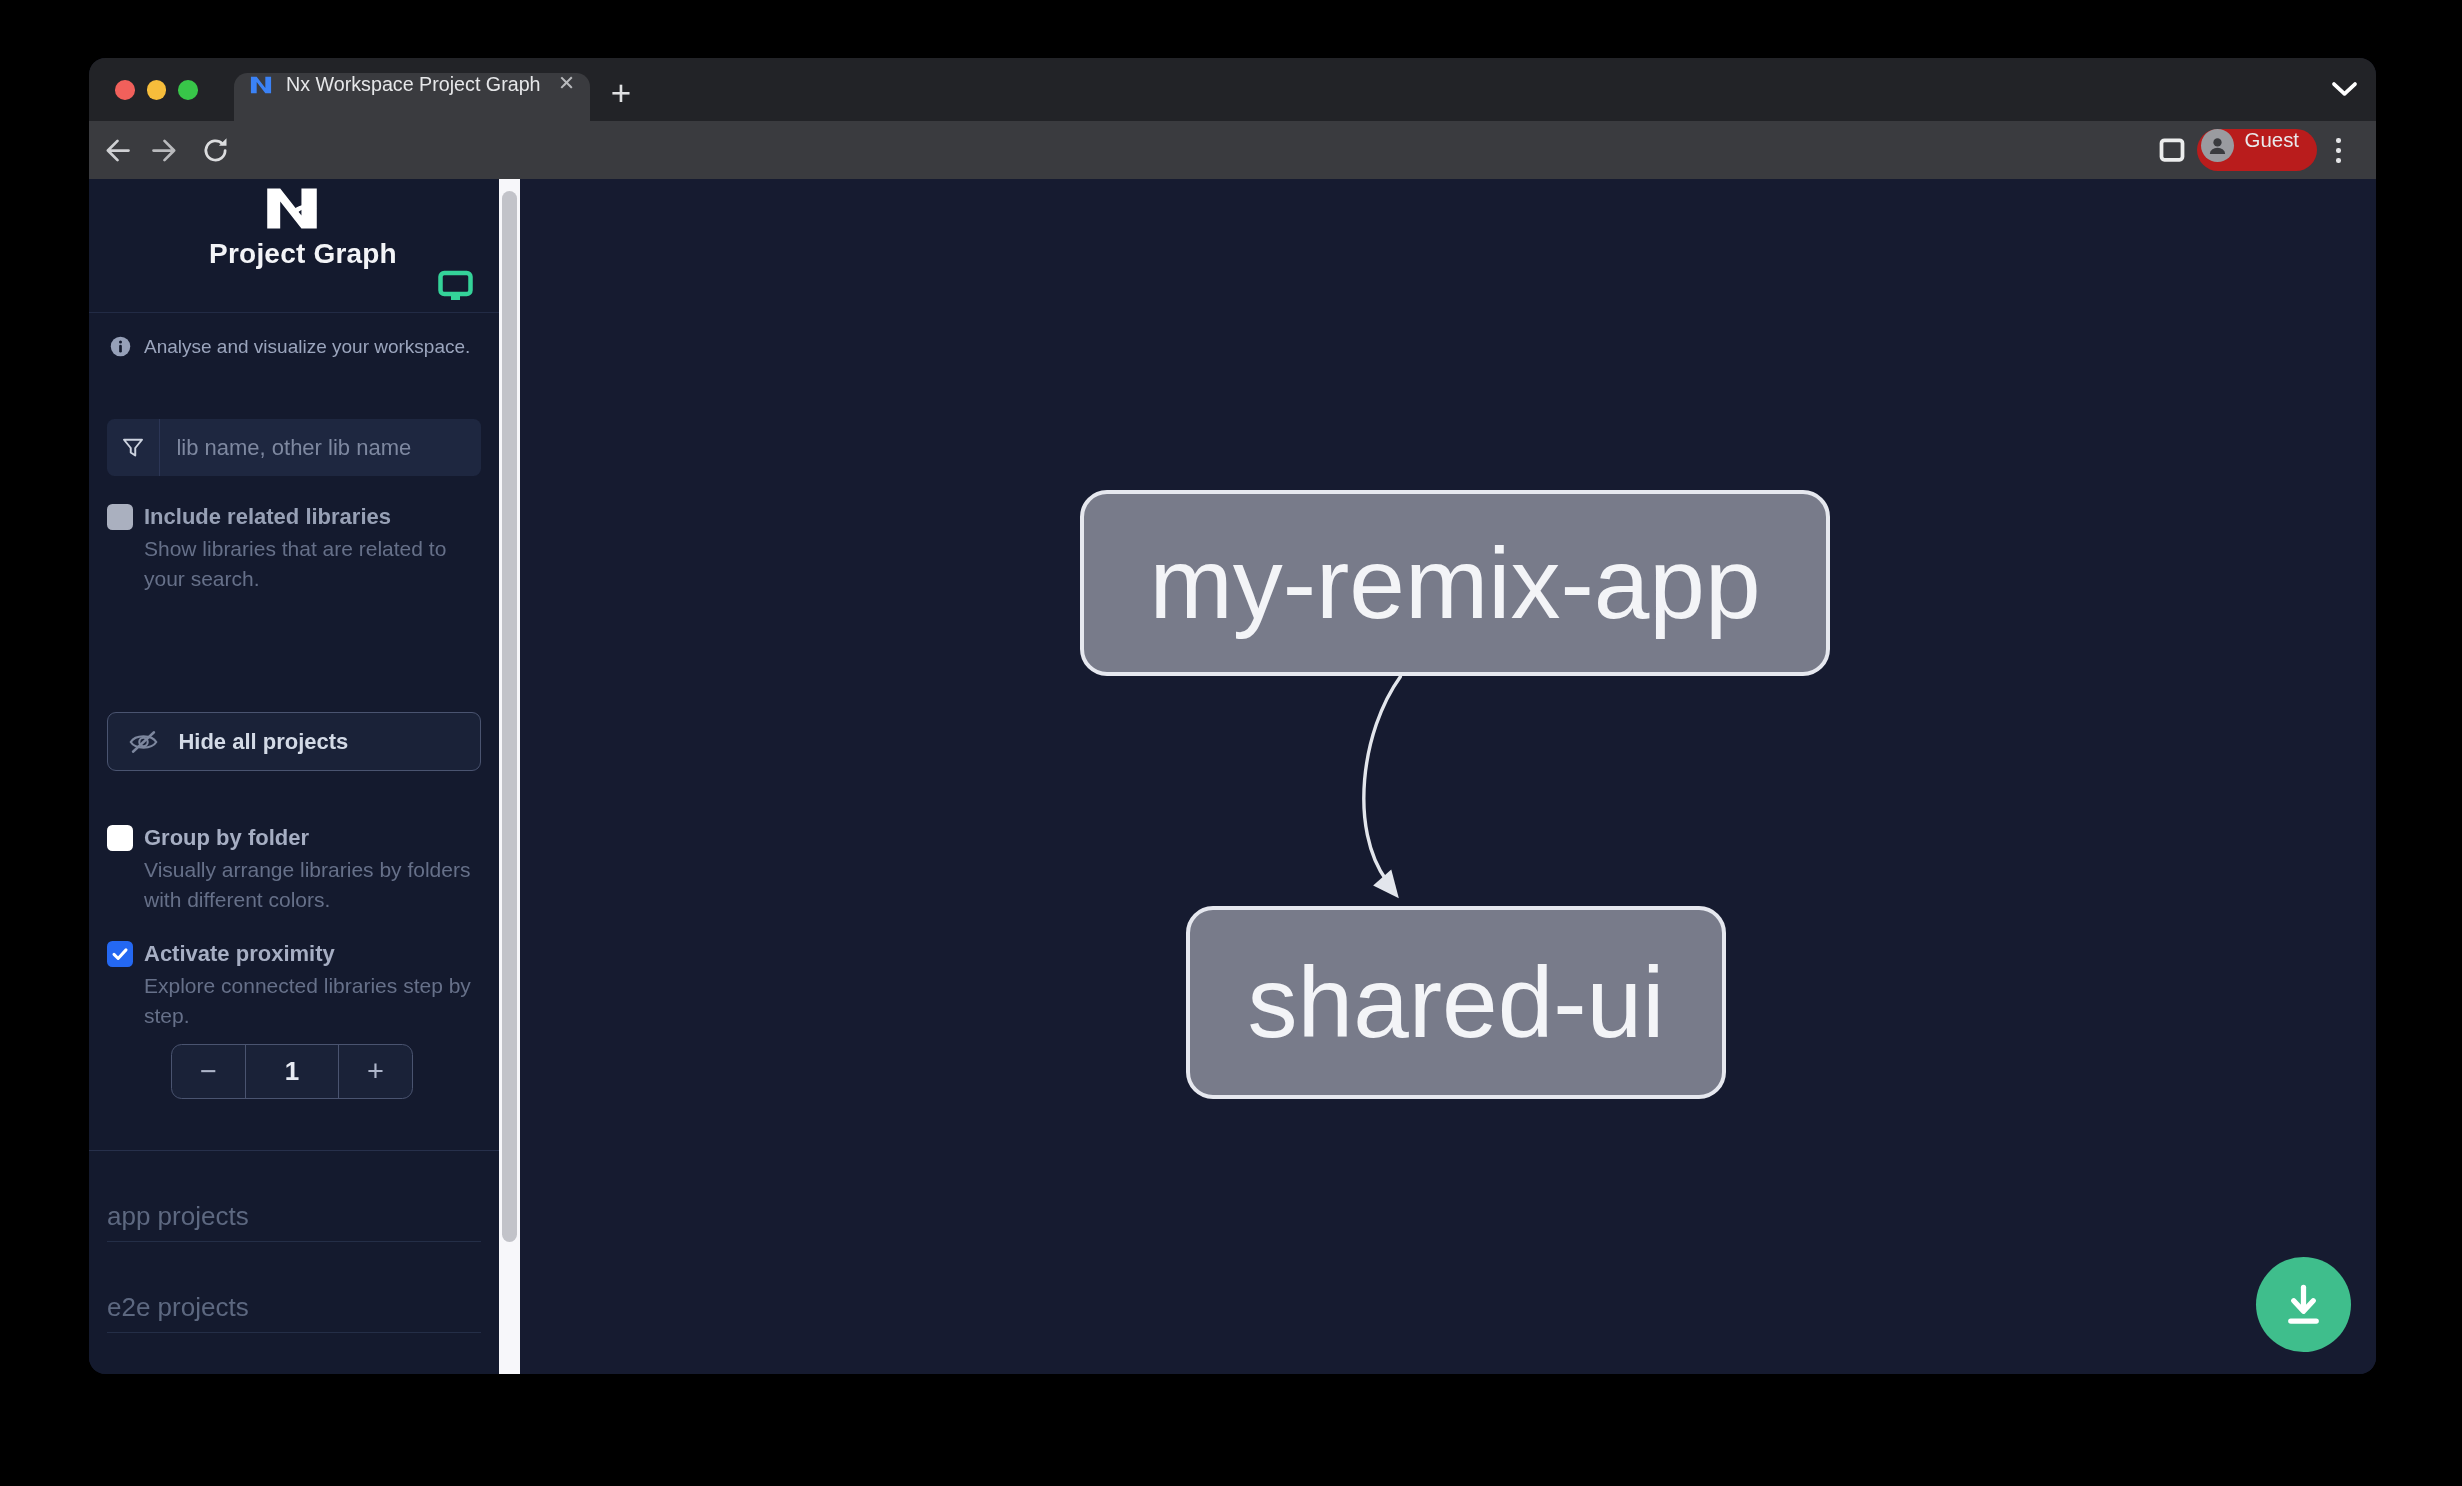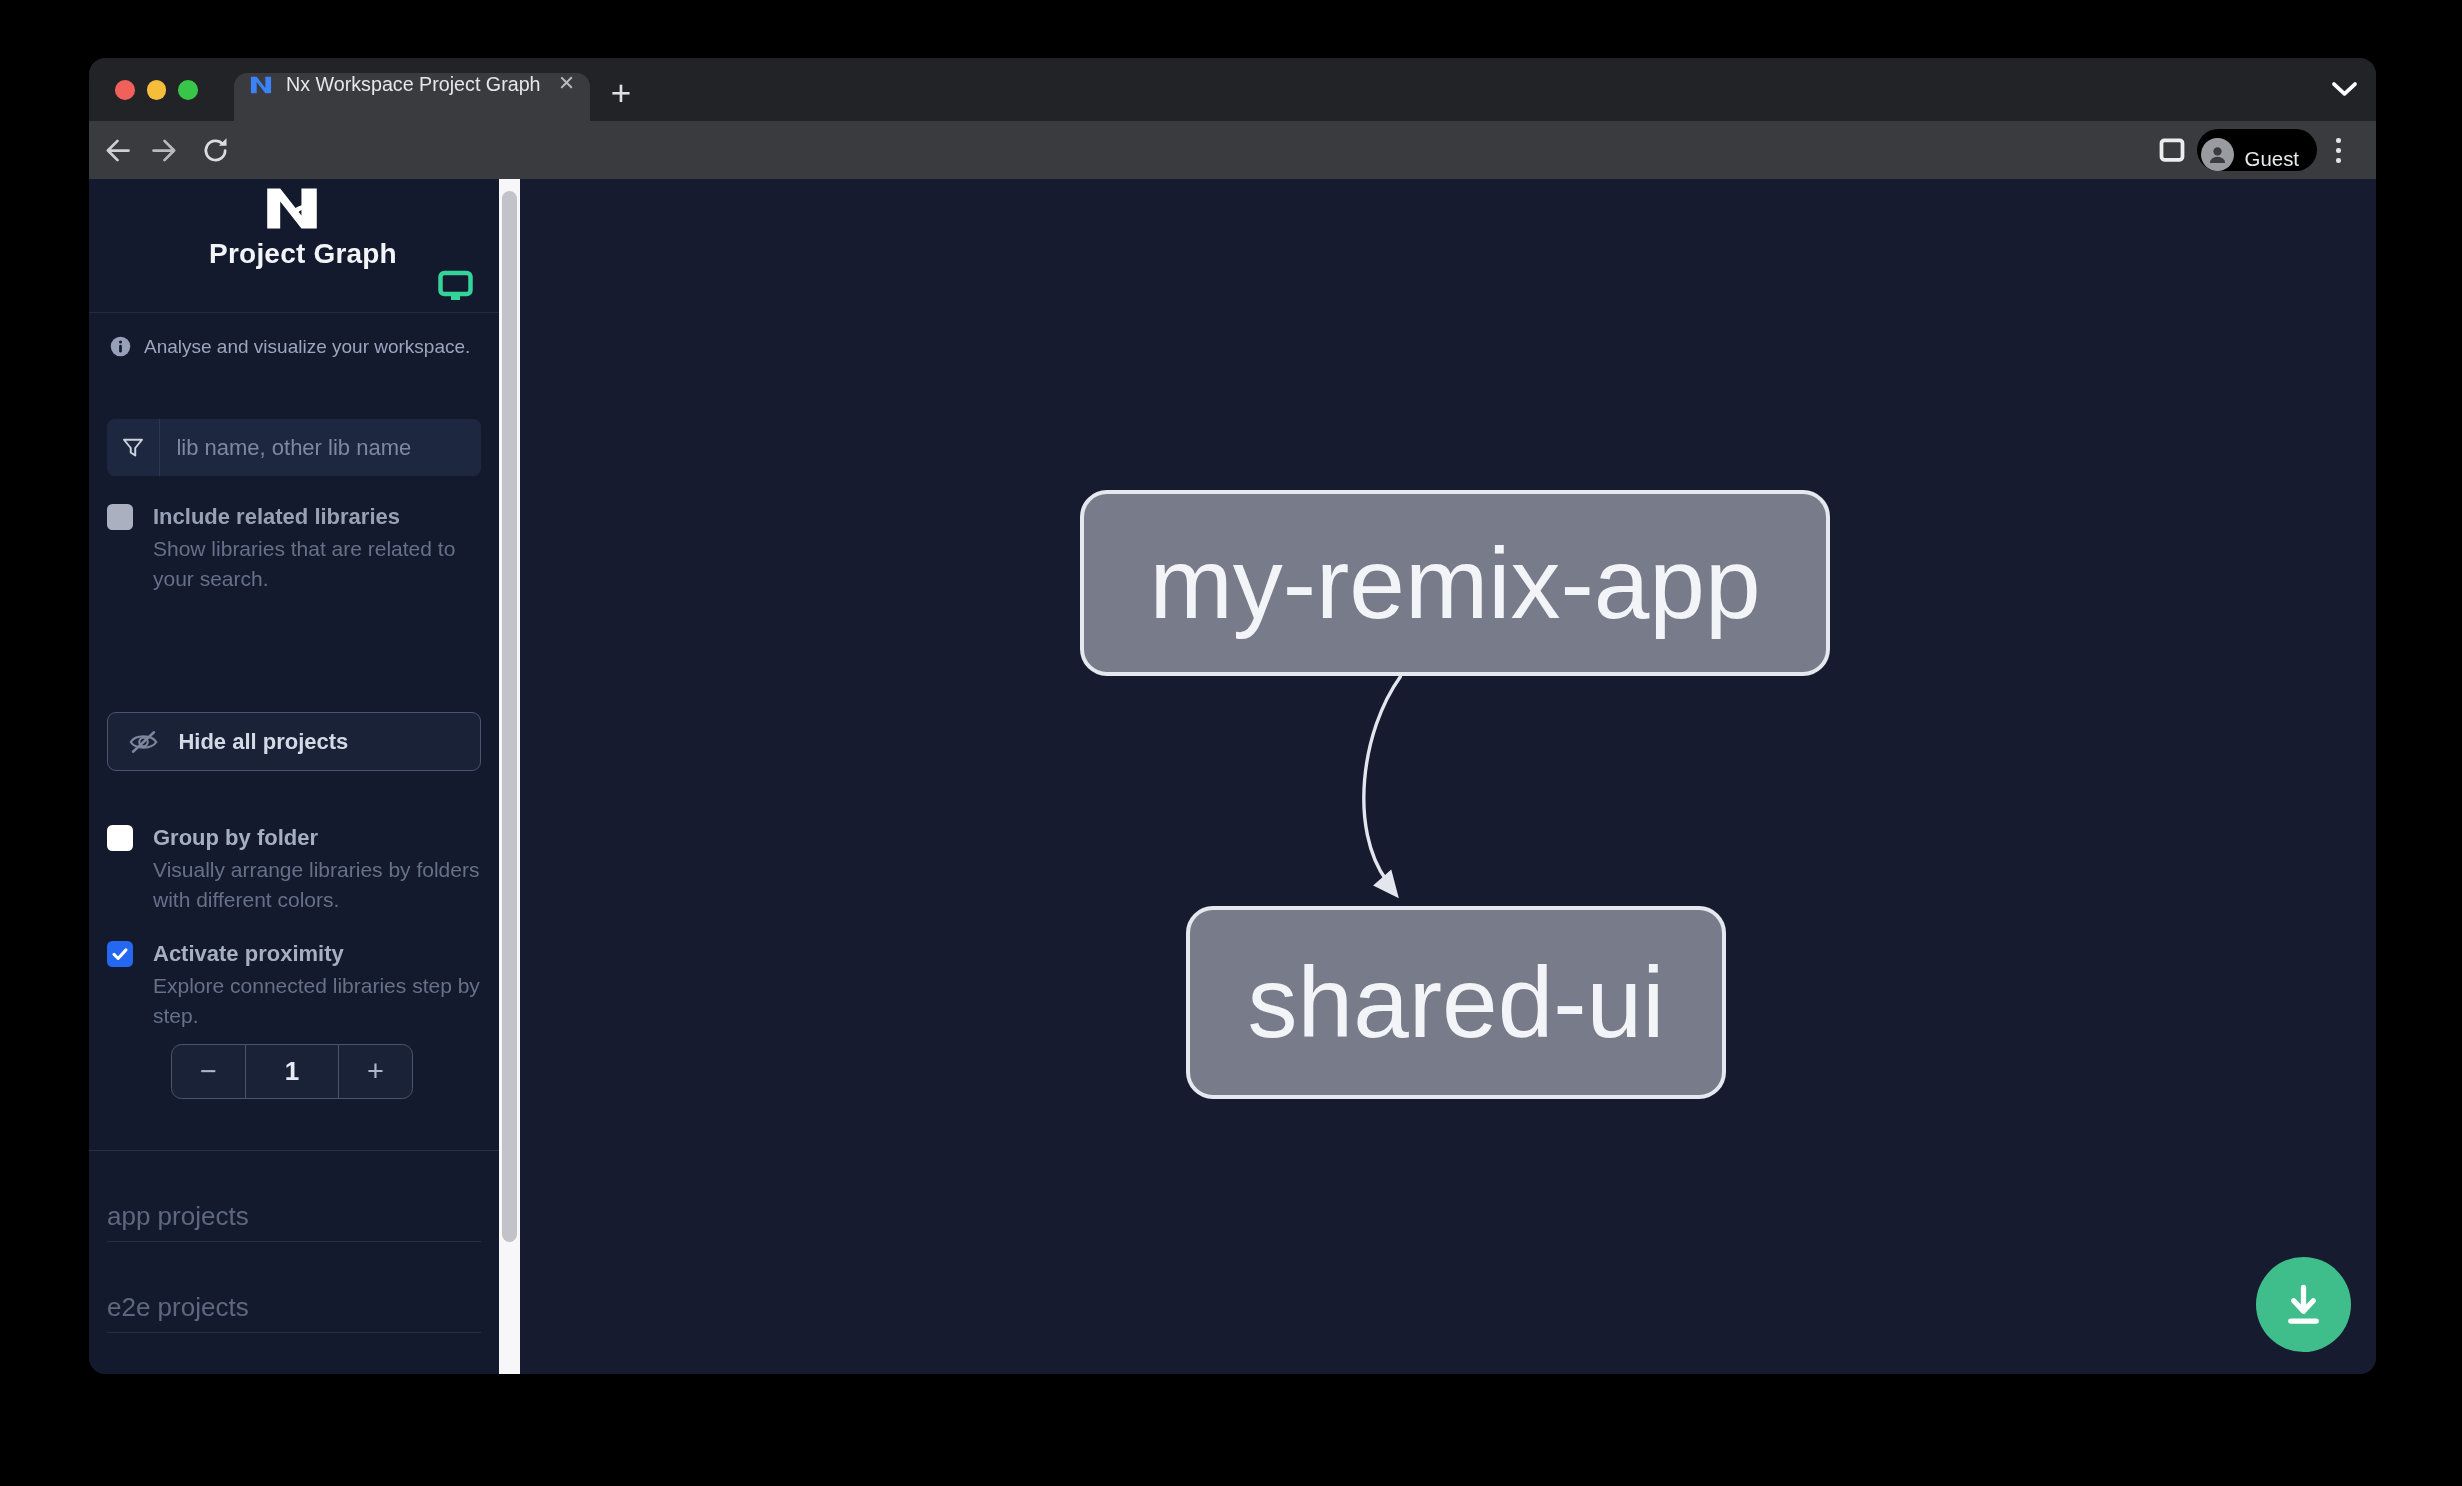--- a/index.html
+++ b/index.html
@@ -30,21 +30,21 @@
   .toolbar { position:relative; height:58px; background:#3a3b3f; flex:0 0 auto;
              display:flex; align-items:center; }
   .nav-ic { position:absolute; top:0; height:58px; display:flex; align-items:center; justify-content:center; width:45px; }
   .nav-back{ left:6px; } .nav-fwd{ left:53px; } .nav-reload{ left:104px; }
   .omnibox { position:absolute; left:162px; top:9px; width:1880px; height:40px; border-radius:20.4px;
              background:#2a2b2f; display:flex; align-items:center; padding:0 19.7px; }
   .url { margin-left:16.6px; font-size:21px; letter-spacing:0.2px; white-space:nowrap; }
   .url .host { color:#d7d8da; } .url .dim { color:#9b9ca0; }
   .panel-ic { position:absolute; right:189px; top:13.6px; }
   .guest { position:absolute; right:59px; top:8.3px; height:42px; min-width:100px; border-radius:21px;
-           background:#000000; display:flex; align-items:flex-end; padding:0 18px 0 4.5px; }
+           background:#b91c1c; display:flex; align-items:flex-start; padding:0 18px 0 4.5px; }
   .guest-av { width:33px; height:33px; border-radius:50%; background:#9a9ba0; display:flex; align-items:center; justify-content:center; }
   .guest-label { margin-left:10.6px; font-size:20.4px; color:#e9eaec; }
   .kebab { position:absolute; right:21px; top:13px; width:33px; height:33px; display:flex; flex-direction:column;
            align-items:center; justify-content:center; gap:5.3px; }
   .kebab i { width:4.5px; height:4.5px; border-radius:50%; background:#e4e5e7; }
 
   
   .content { flex:1; display:flex; min-height:0; }
 
   .sidebar { position:relative; width:410px; flex:0 0 auto; background:#141a2e; overflow:hidden; }
@@ -56,21 +56,21 @@
   .tagline { position:absolute; top:150px; left:21px; right:12px; height:35px; display:flex; align-items:center; gap:13px; }
   .tagline span { font-size:19px; color:#9ba5bd; }
 
   .filter { position:absolute; top:240px; left:18px; width:374px; height:57px; border-radius:7.6px;
             background:#1e2740; display:flex; align-items:stretch; overflow:hidden; }
   .filter-ic { width:56px; display:flex; align-items:center; justify-content:center; border-right:0.8px solid #2c3656; }
   .filter input { flex:1; background:transparent; border:none; outline:none; padding:0 16.6px;
                   font-size:22px; color:#cfd6e4; font-family:"Liberation Sans", sans-serif; }
   .filter input::placeholder { color:#7e88a0; }
 
-  .opt { position:absolute; left:18px; display:flex; gap:20px; }
+  .opt { position:absolute; left:18px; display:flex; gap:11px; }
   .opt-include{ top:323px; } .opt-group{ top:644px; } .opt-prox{ top:760px; }
   .cb { width:26px; height:26px; border-radius:5.3px; flex:0 0 auto; margin-top:2.3px;
         display:flex; align-items:center; justify-content:center; }
   .cb-muted { background:#aab0bf; }
   .cb-white { background:#ffffff; }
   .cb-checked { background:#2468f2; }
   .opt-text { width:334px; }
   .opt-label { font-size:22px; font-weight:700; color:#a6aec3; line-height:30px; }
   .opt-desc { font-size:21px; color:#667089; line-height:30px; margin-top:1.5px; }
 

